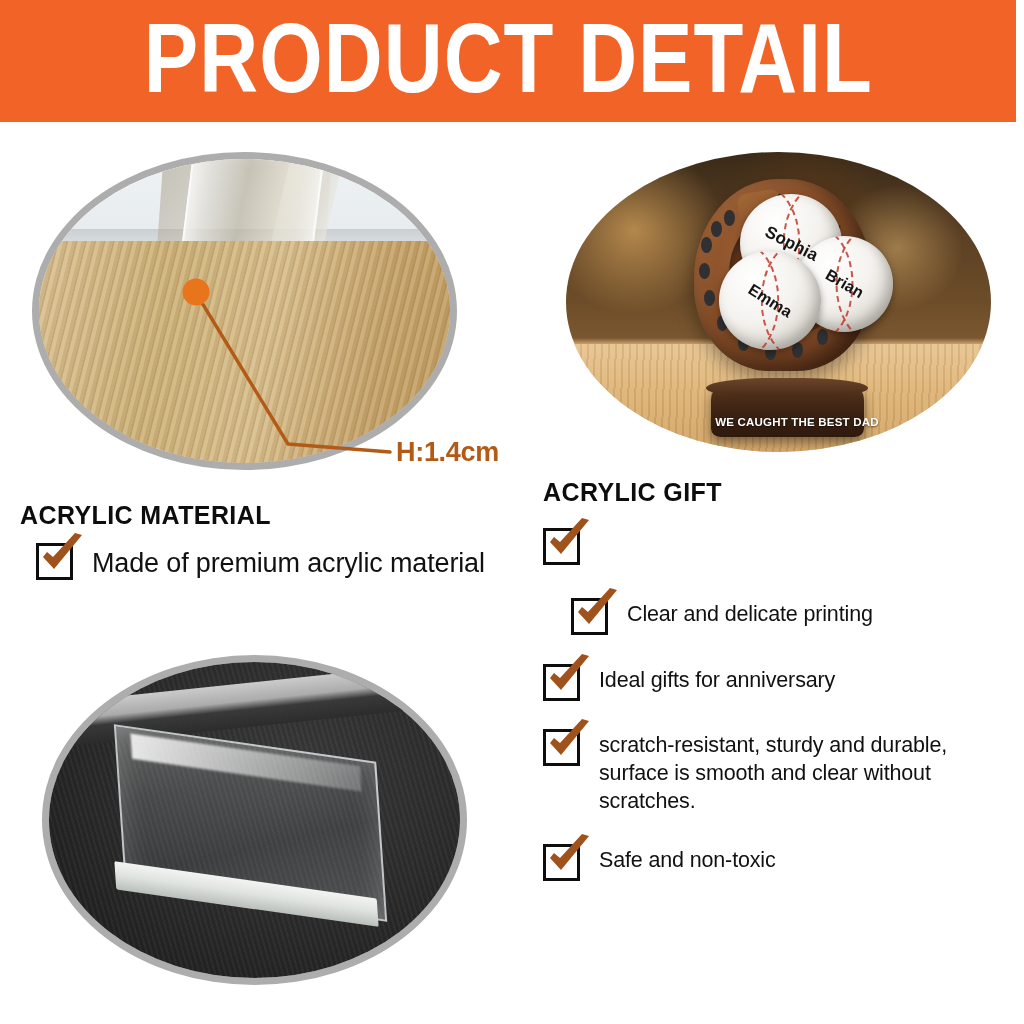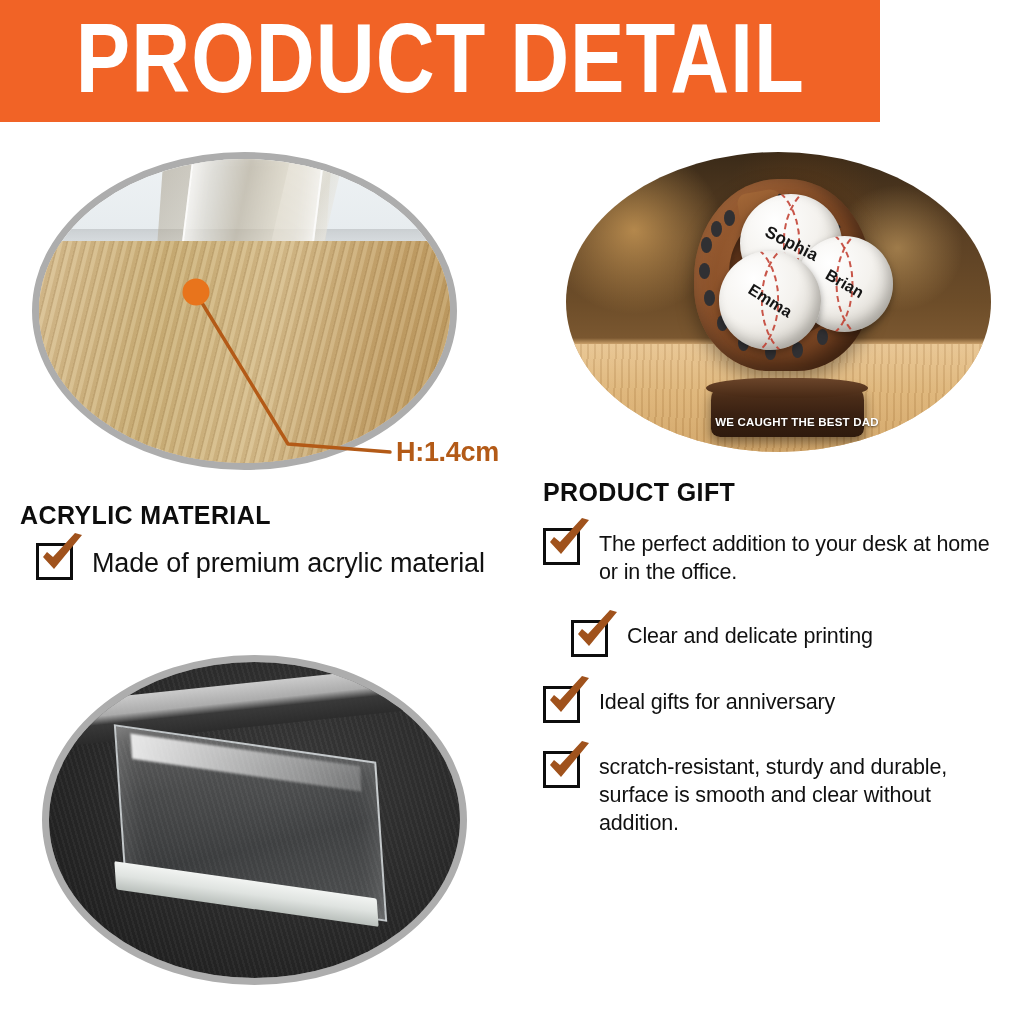--- a/index.html
+++ b/index.html
@@ -6,21 +6,21 @@
   html,body { width:1024px; height:1024px; }
   body {
     background:#ffffff;
     font-family:"Liberation Sans", sans-serif;
     position:relative;
     overflow:hidden;
   }
 
   
   .header-bar{
-    position:absolute; left:0; top:0; width:880px; height:122px;
+    position:absolute; left:0; top:0; width:1016px; height:122px;
     background:#F16326;
     display:flex; align-items:center; justify-content:center;
   }
   .header-title{
     color:#ffffff;
     font-family:"Liberation Sans", sans-serif;
     font-weight:bold;
     font-size:80px;
     letter-spacing:1px;
     transform:scaleX(1.02) scaleY(1.22);
@@ -383,30 +383,29 @@
   <div class="feature-row">
     <div class="check-box">
       <svg viewBox="0 0 50 48">
         <path d="M5 24 L16 36 L44 2 L37 0 L15 24 L9 19 Z" fill="#A0521C"></path>
       </svg>
     </div>
     <div class="feature-text">Made of premium acrylic material</div>
   </div>
 </div>
 
-<div class="section-heading" id="heading-perfect-gift">PRODUCT GIFT</div>
+<div class="section-heading" id="heading-perfect-gift">ACRYLIC GIFT</div>
 
 <div class="feature-list" id="list-gift">
   <div class="feature-row" style="margin-bottom:33px;">
     <div class="check-box">
       <svg viewBox="0 0 50 48">
         <path d="M5 24 L16 36 L44 2 L37 0 L15 24 L9 19 Z" fill="#A0521C"></path>
       </svg>
     </div>
-    <div class="feature-text" style="max-width:395px;">The perfect addition to your desk at home or in the office.</div>
   </div>
 
   <div class="feature-row" style="margin-bottom:29px;margin-left:28px;">
     <div class="check-box">
       <svg viewBox="0 0 50 48">
         <path d="M5 24 L16 36 L44 2 L37 0 L15 24 L9 19 Z" fill="#A0521C"></path>
       </svg>
     </div>
     <div class="feature-text">Clear and delicate printing</div>
   </div>
@@ -419,16 +418,24 @@
     </div>
     <div class="feature-text">Ideal gifts for anniversary</div>
   </div>
 
   <div class="feature-row" style="margin-bottom:28px;">
     <div class="check-box">
       <svg viewBox="0 0 50 48">
         <path d="M5 24 L16 36 L44 2 L37 0 L15 24 L9 19 Z" fill="#A0521C"></path>
       </svg>
     </div>
-    <div class="feature-text" style="max-width:410px;">scratch-resistant, sturdy and durable, surface is smooth and clear without addition.</div>
-  </div>
-
+    <div class="feature-text" style="max-width:410px;">scratch-resistant, sturdy and durable, surface is smooth and clear without scratches.</div>
+  </div>
+
+  <div class="feature-row" style="margin-bottom:0;">
+    <div class="check-box">
+      <svg viewBox="0 0 50 48">
+        <path d="M5 24 L16 36 L44 2 L37 0 L15 24 L9 19 Z" fill="#A0521C"></path>
+      </svg>
+    </div>
+    <div class="feature-text">Safe and non-toxic</div>
+  </div>
 </div>
 
 </body></html>

